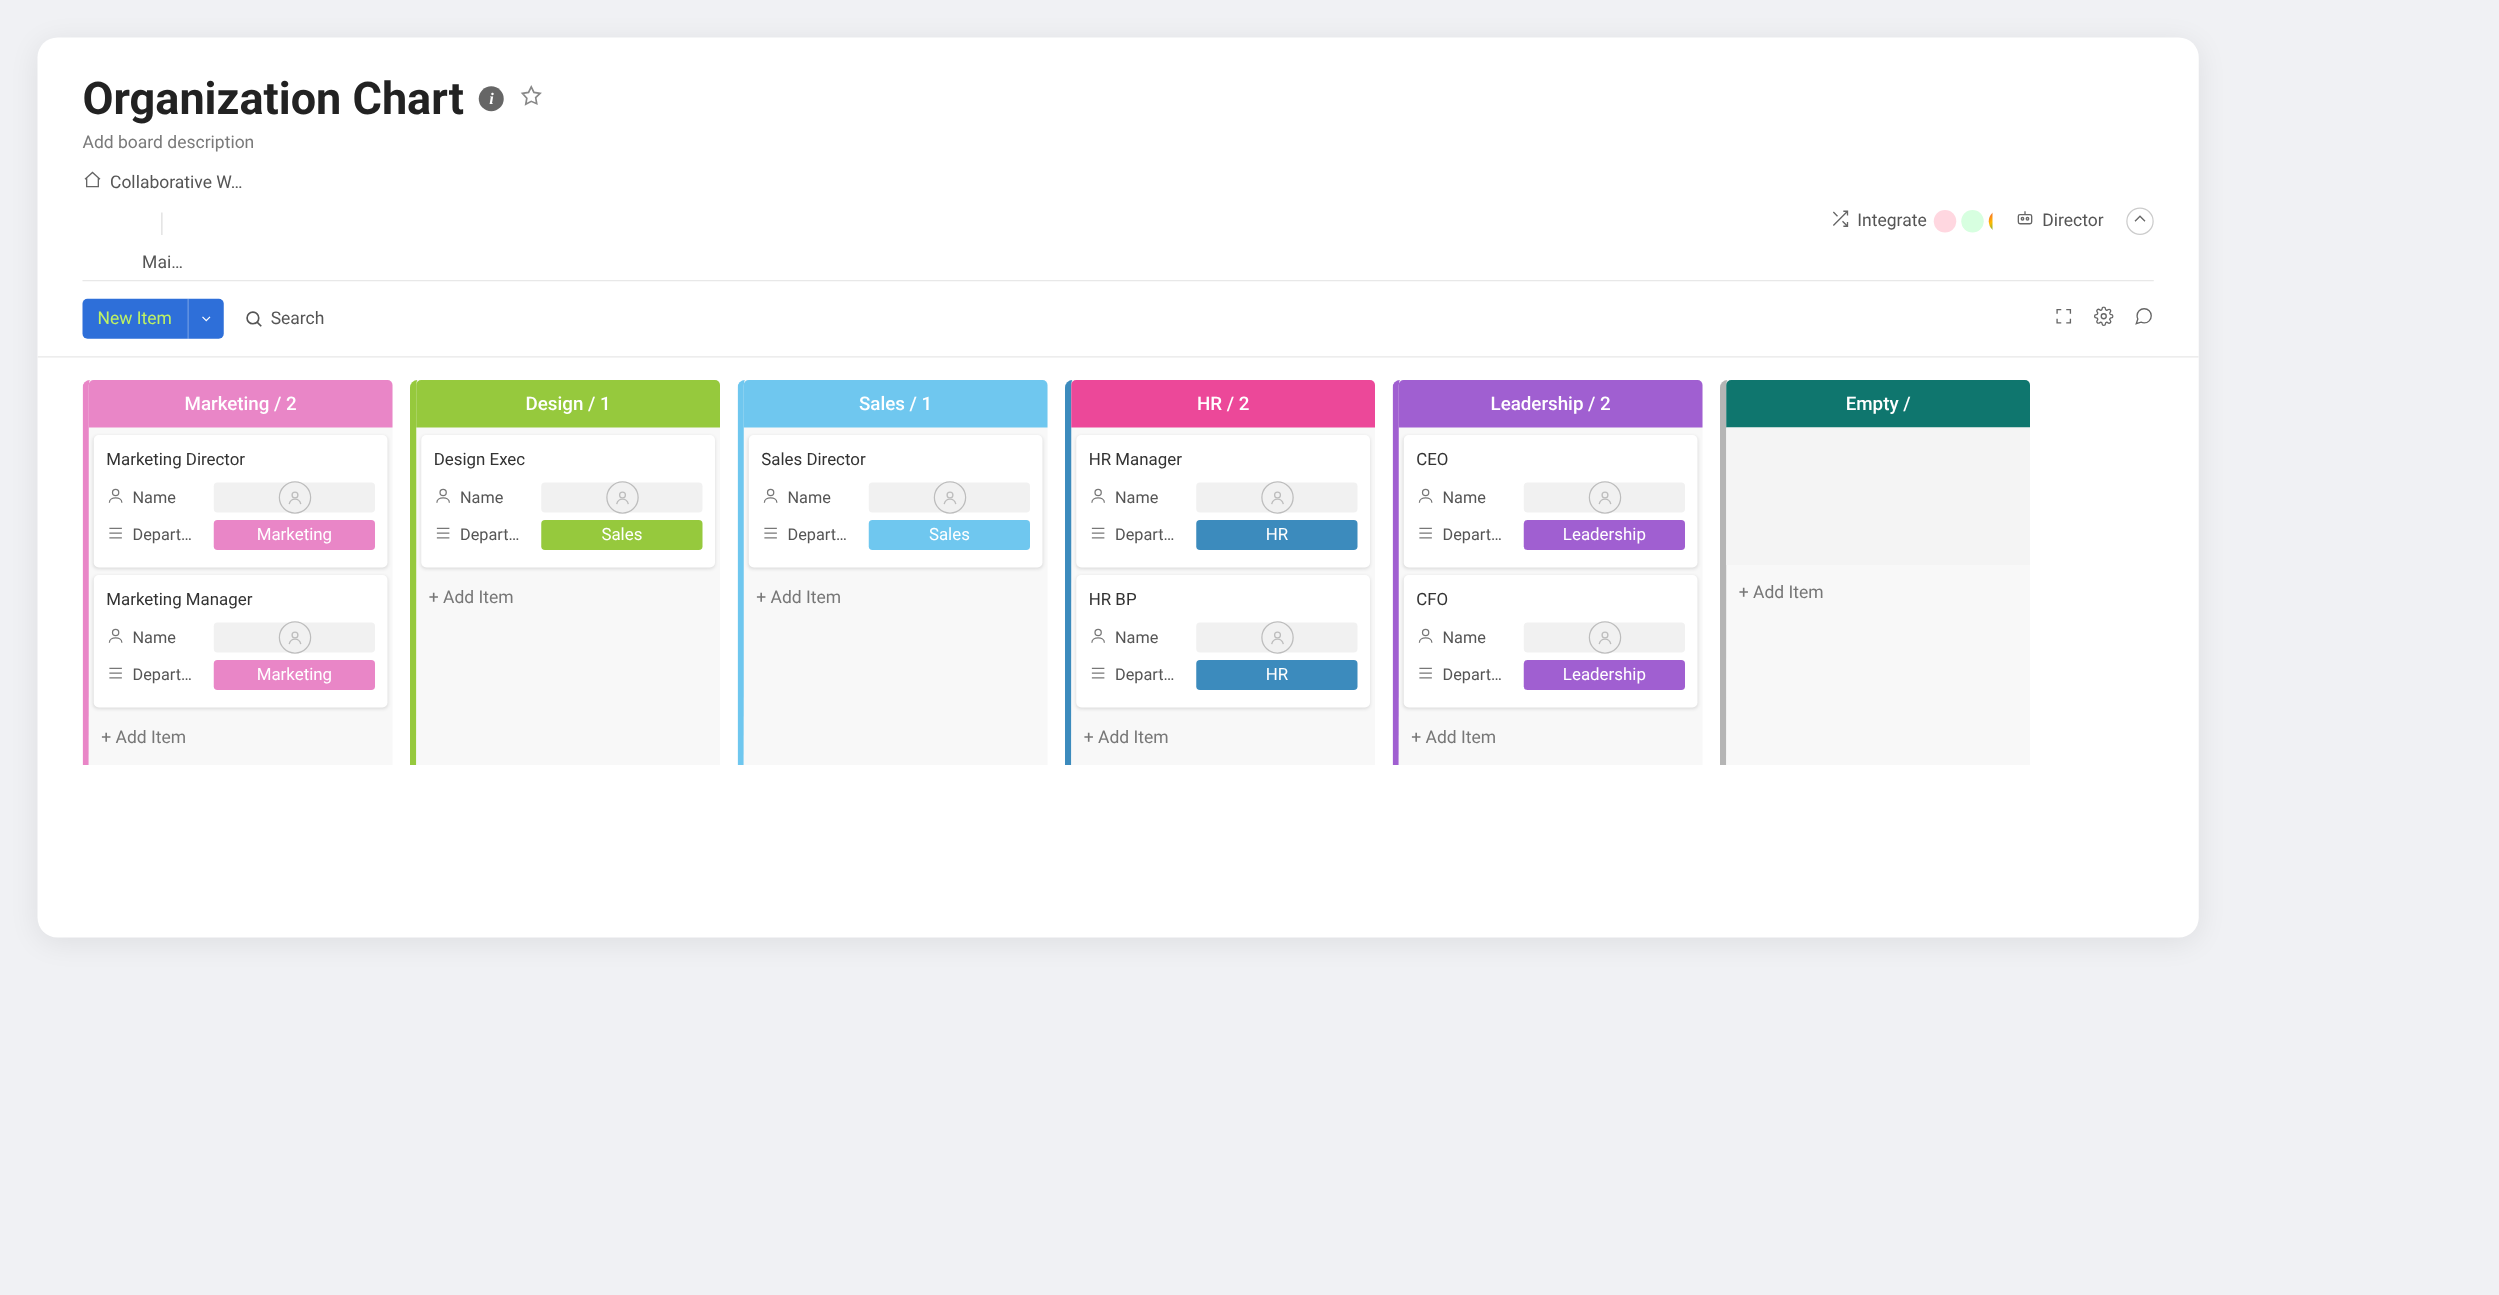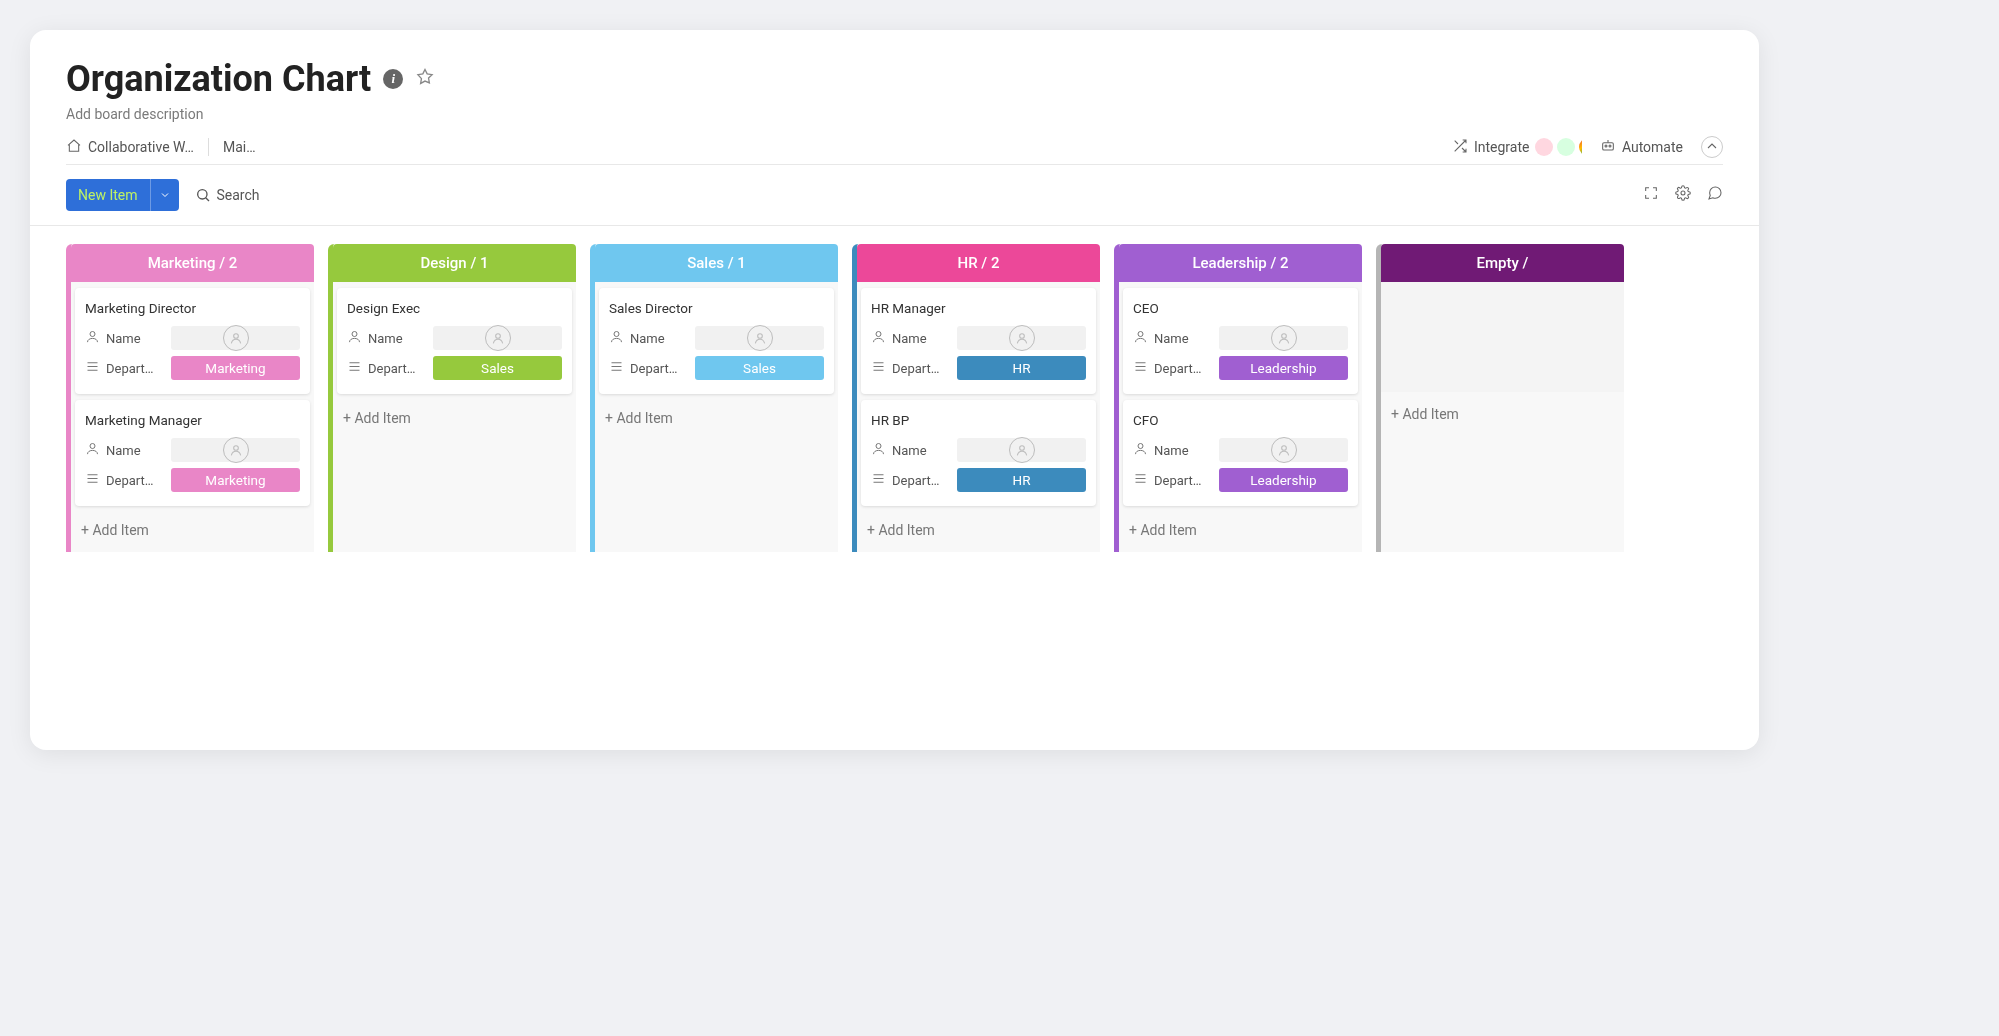--- a/index.html
+++ b/index.html
@@ -5,21 +5,21 @@
   * { box-sizing: border-box; margin: 0; padding: 0; font-family: -apple-system, BlinkMacSystemFont, "Segoe UI", Roboto, Helvetica, Arial, sans-serif; }
   body { background: #f0f1f4; padding: 30px 240px 30px 30px; }
   .board-window { background: #fff; border-radius: 16px; box-shadow: 0 4px 24px rgba(0,0,0,0.08); padding: 28px 0 100px 0; overflow: hidden; position: relative; min-height: 720px; }
   .header { padding: 0 36px; }
   .title-row { display: flex; align-items: center; gap: 12px; }
   .board-title { font-size: 36px; font-weight: 700; color: #222; }
   .icon-round { width: 20px; height: 20px; border-radius: 50%; background: #666; color: #fff; display: flex; align-items: center; justify-content: center; font-size: 13px; font-weight: 700; font-style: italic; font-family: Georgia, serif; }
   .star-icon svg { width: 20px; height: 20px; stroke: #888; fill: none; stroke-width: 1.6; }
   .desc { color: #7a7a7a; font-size: 14px; margin-top: 6px; }
   .nav-row { display: flex; align-items: center; justify-content: space-between; margin-top: 14px; border-bottom: 1px solid #e8e8e8; padding-bottom: 6px; }
-  .nav-left { display: flex; align-items: center; gap: 14px; color: #555; font-size: 14px; }
+  .nav-left { display: flex; align-items: center; gap: 14px; color: #555; font-size: 14px; flex-direction: column; }
   .nav-item { display: flex; align-items: center; gap: 6px; white-space: nowrap; overflow: hidden; text-overflow: ellipsis; max-width: 130px; }
   .nav-sep { width: 1px; height: 18px; background: #ddd; }
   .nav-right { display: flex; align-items: center; gap: 18px; color: #555; font-size: 14px; }
   .small-icons { display: flex; gap: 4px; }
   .int-icon { width: 18px; height: 18px; border-radius: 50%; display: inline-block; }
   .chev-circle { width: 22px; height: 22px; border: 1px solid #ccc; border-radius: 50%; display: flex; align-items: center; justify-content: center; }
   .toolbar { display: flex; align-items: center; justify-content: space-between; padding: 14px 36px; border-bottom: 1px solid #e8e8e8; }
   .toolbar-left { display: flex; align-items: center; gap: 16px; }
   .new-item-btn { background: #2e6fd9; color: #bef264; border: none; border-radius: 4px; display: flex; align-items: center; height: 32px; }
   .new-item-btn .label { padding: 0 12px; font-size: 14px; }
@@ -94,21 +94,21 @@
         </div>
         <div class="nav-item">
           <span class="plug-svg">
             <svg viewBox="0 0 24 24">
                 <rect x="4" y="7" width="16" height="11" rx="2"></rect>
                 <circle cx="9" cy="12" r="1.5"></circle>
                 <circle cx="15" cy="12" r="1.5"></circle>
                 <path d="M12 3v4"></path>
               </svg>
           </span>
-          <span>Automate</span>
+          <span>Director</span>
         </div>
         <div class="chev-circle">
           <span class="chev-svg">
             <svg viewBox="0 0 24 24">
                 <path d="M6 15l6-6 6 6"></path>
               </svg>
           </span>
         </div>
       </div>
     </div>
@@ -409,19 +409,19 @@
                   </svg></span>
                 <span>Depart…</span>
               </div>
               <div class="prop-val dept-badge" style="background: rgb(160, 95, 209);">Leadership</div>
             </div>
           </div>
         </div>
         <div class="add-item">+ Add Item</div>
       </div>
       <div class="column empty" style="border-left-color: rgb(181, 181, 181);">
-        <div class="col-head" style="background: #701a75;">Empty /</div>
+        <div class="col-head" style="background: #0f766e;">Empty /</div>
         <div class="col-body empty-col-body"></div>
         <div class="add-item">+ Add Item</div>
       </div>
     </div>
 
 </div>
 
 </body></html>

